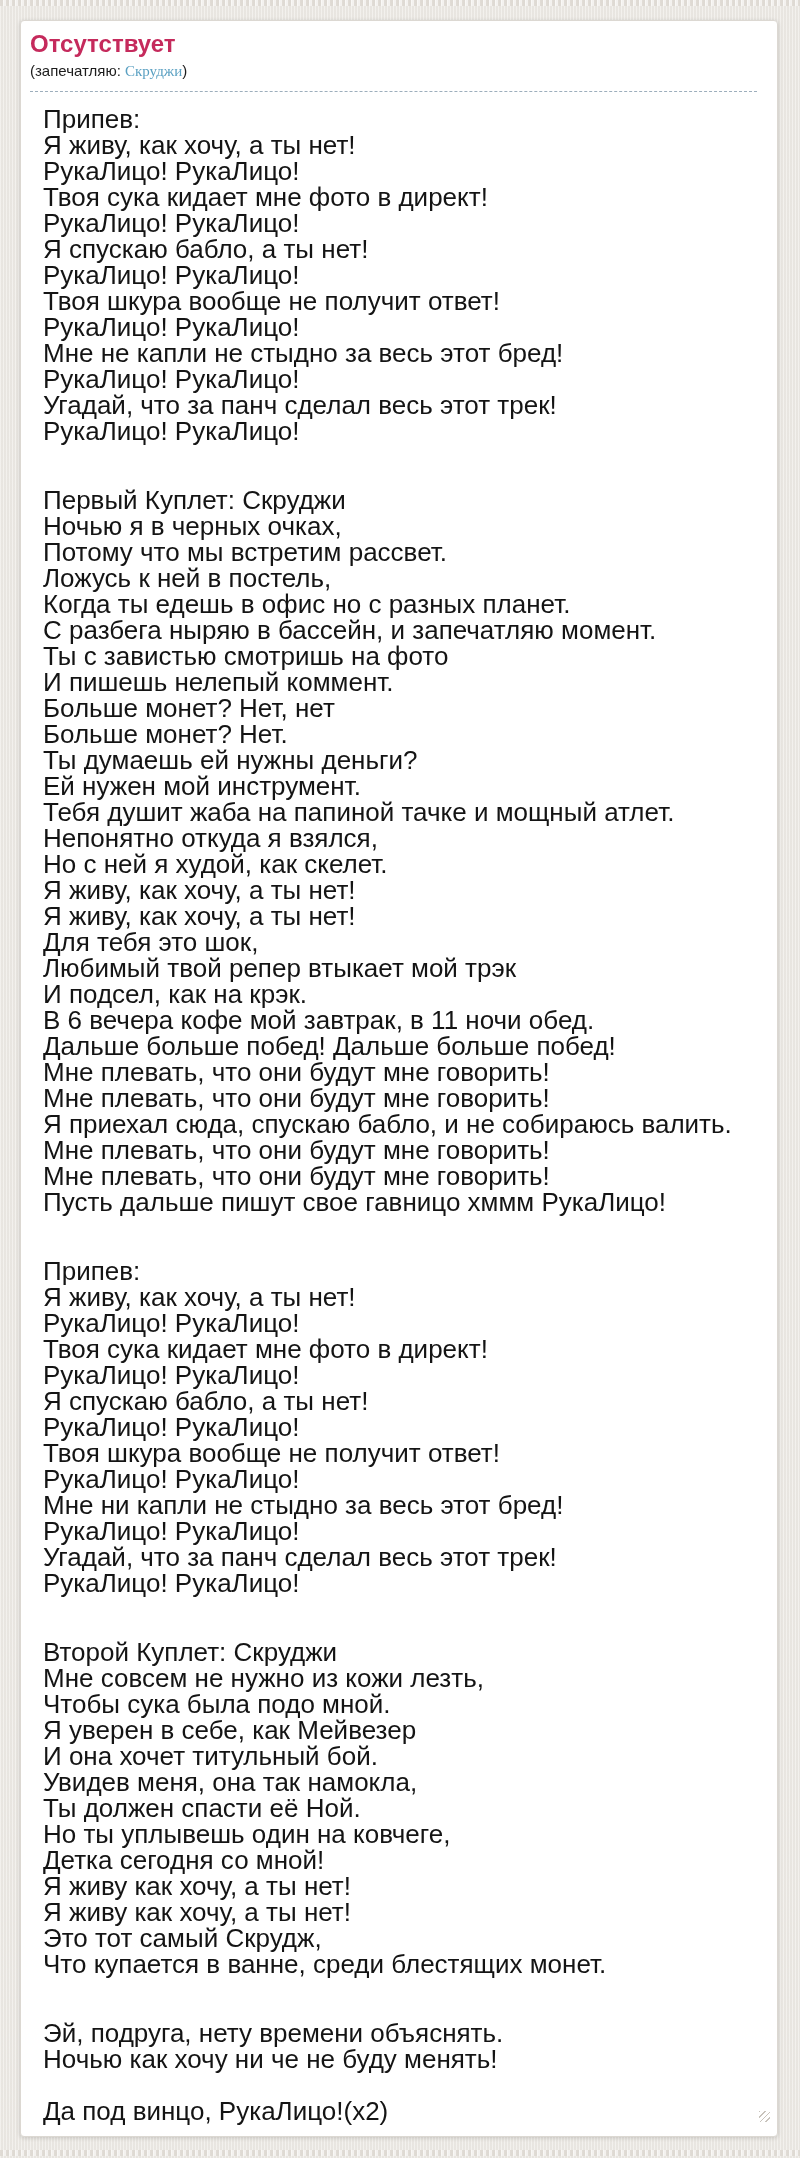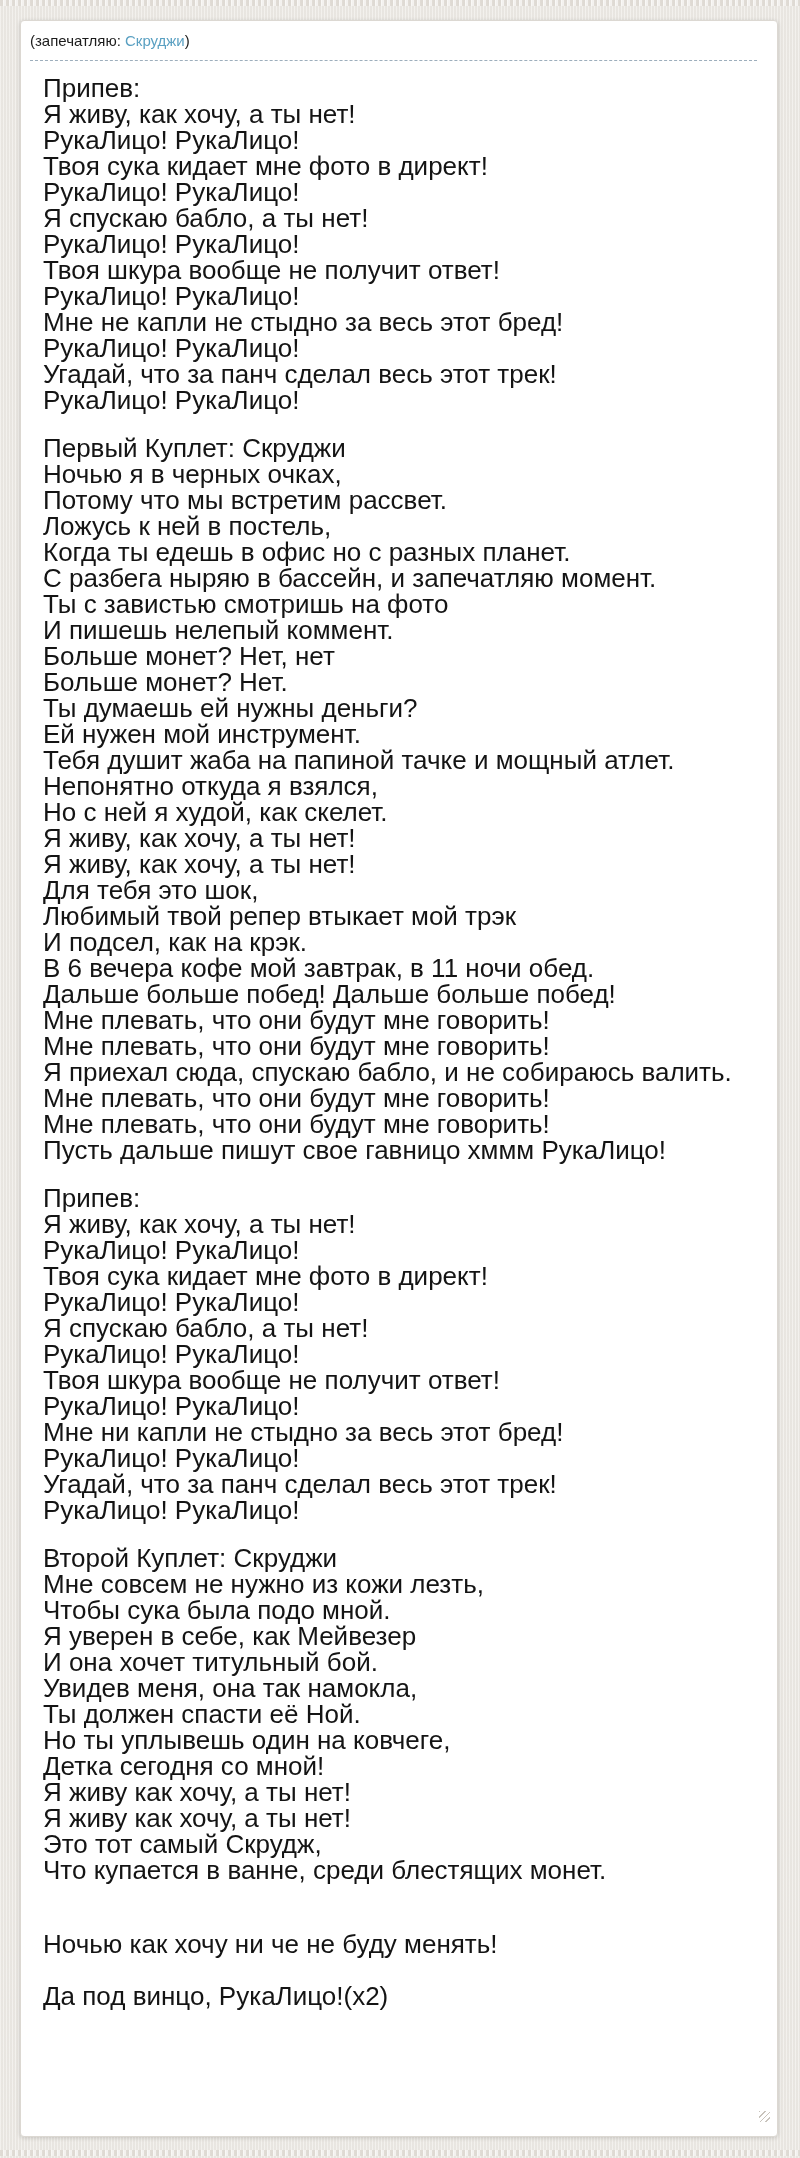--- a/index.html
+++ b/index.html
@@ -47,49 +47,51 @@
   .artist-line {
     margin-top: 2px;
     font-size: 15px;
     line-height: 19px;
     color: #1c1c1c;
   }
   .artist-link {
     color: var(--artist-link, #5aa0c2);
     text-decoration: none;
     cursor: pointer;
+    font-family: Liberation Serif, serif;
   }
   .lyrics {
     margin-top: 14px;
     margin-left: 13px;
     font-size: 26px;
     line-height: 26px;
     color: var(--text, #141414);
   }
-  .stanza + .stanza { margin-top: 22px; }
+  .stanza + .stanza { margin-top: 43px; }
   .resize-grip {
     position: absolute;
     right: 7px;
     bottom: 14px;
     width: 11px;
     height: 11px;
     background: repeating-linear-gradient(135deg, #c8c3bc 0 1px, transparent 1px 4px);
   }
 </style>
 </head>
 <body>
 
 <div class="texture-strip top"></div>
 <div class="texture-strip bottom"></div>
 
 <div class="card">
   <div class="header-block">
+    <h1 class="song-title">Отсутствует</h1>
     <div class="artist-line"><span>(запечатляю: </span><a class="artist-link" href="#">Скруджи</a><span>)</span></div>
   </div>
   <div class="lyrics">
       <p class="stanza"><span>Припев:</span><br><span>Я живу, как хочу, а ты нет!</span><br><span>РукаЛицо! РукаЛицо!</span><br><span>Твоя сука кидает мне фото в директ!</span><br><span>РукаЛицо! РукаЛицо!</span><br><span>Я спускаю бабло, а ты нет!</span><br><span>РукаЛицо! РукаЛицо!</span><br><span>Твоя шкура вообще не получит ответ!</span><br><span>РукаЛицо! РукаЛицо!</span><br><span>Мне не капли не стыдно за весь этот бред!</span><br><span>РукаЛицо! РукаЛицо!</span><br><span>Угадай, что за панч сделал весь этот трек!</span><br><span>РукаЛицо! РукаЛицо!</span></p>
       <p class="stanza"><span>Первый Куплет: Скруджи</span><br><span>Ночью я в черных очках,</span><br><span>Потому что мы встретим рассвет.</span><br><span>Ложусь к ней в постель,</span><br><span>Когда ты едешь в офис но с разных планет.</span><br><span>С разбега ныряю в бассейн, и запечатляю момент.</span><br><span>Ты с завистью смотришь на фото</span><br><span>И пишешь нелепый коммент.</span><br><span>Больше монет? Нет, нет</span><br><span>Больше монет? Нет.</span><br><span>Ты думаешь ей нужны деньги?</span><br><span>Ей нужен мой инструмент.</span><br><span>Тебя душит жаба на папиной тачке и мощный атлет.</span><br><span>Непонятно откуда я взялся,</span><br><span>Но с ней я худой, как скелет.</span><br><span>Я живу, как хочу, а ты нет!</span><br><span>Я живу, как хочу, а ты нет!</span><br><span>Для тебя это шок,</span><br><span>Любимый твой репер втыкает мой трэк</span><br><span>И подсел, как на крэк.</span><br><span>В 6 вечера кофе мой завтрак, в 11 ночи обед.</span><br><span>Дальше больше побед! Дальше больше побед!</span><br><span>Мне плевать, что они будут мне говорить!</span><br><span>Мне плевать, что они будут мне говорить!</span><br><span>Я приехал сюда, спускаю бабло, и не собираюсь валить.</span><br><span>Мне плевать, что они будут мне говорить!</span><br><span>Мне плевать, что они будут мне говорить!</span><br><span>Пусть дальше пишут свое гавницо хммм РукаЛицо!</span></p>
       <p class="stanza"><span>Припев:</span><br><span>Я живу, как хочу, а ты нет!</span><br><span>РукаЛицо! РукаЛицо!</span><br><span>Твоя сука кидает мне фото в директ!</span><br><span>РукаЛицо! РукаЛицо!</span><br><span>Я спускаю бабло, а ты нет!</span><br><span>РукаЛицо! РукаЛицо!</span><br><span>Твоя шкура вообще не получит ответ!</span><br><span>РукаЛицо! РукаЛицо!</span><br><span>Мне ни капли не стыдно за весь этот бред!</span><br><span>РукаЛицо! РукаЛицо!</span><br><span>Угадай, что за панч сделал весь этот трек!</span><br><span>РукаЛицо! РукаЛицо!</span></p>
       <p class="stanza"><span>Второй Куплет: Скруджи</span><br><span>Мне совсем не нужно из кожи лезть,</span><br><span>Чтобы сука была подо мной.</span><br><span>Я уверен в себе, как Мейвезер</span><br><span>И она хочет титульный бой.</span><br><span>Увидев меня, она так намокла,</span><br><span>Ты должен спасти её Ной.</span><br><span>Но ты уплывешь один на ковчеге,</span><br><span>Детка сегодня со мной!</span><br><span>Я живу как хочу, а ты нет!</span><br><span>Я живу как хочу, а ты нет!</span><br><span>Это тот самый Скрудж,</span><br><span>Что купается в ванне, среди блестящих монет.</span></p>
-      <p class="stanza"><br><span>Ночью как хочу ни че не буду менять!</span><br><br><span>Да под винцо, РукаЛицо!(х2)</span></p>
+      <p class="stanza"><span>Эй, подруга, нету времени объяснять.</span><br><span>Ночью как хочу ни че не буду менять!</span><br><br><span>Да под винцо, РукаЛицо!(х2)</span></p>
     </div>
   <div class="resize-grip"></div>
 </div>
 
 </body></html>

